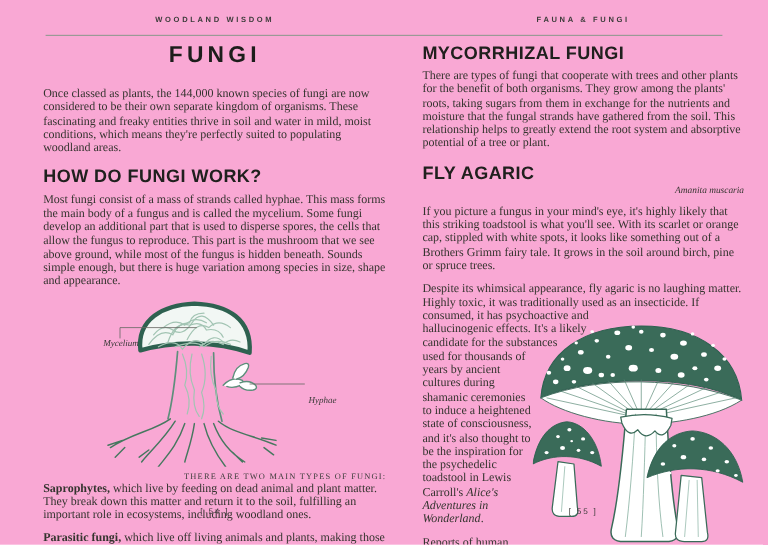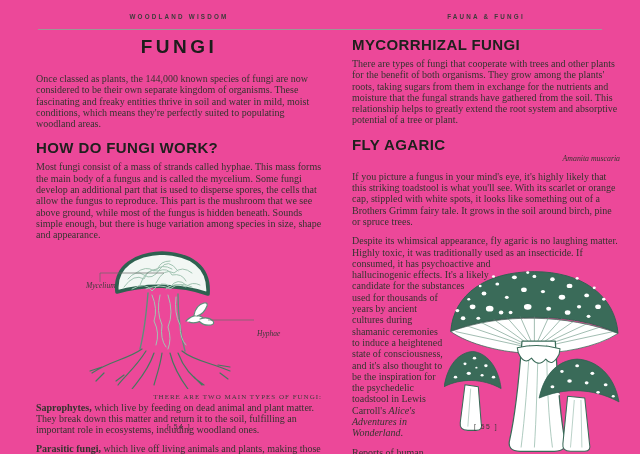--- a/index.html
+++ b/index.html
@@ -1,19 +1,19 @@
 <!DOCTYPE html>
 <html><head>
 <meta charset="utf-8">
 <style>
   html,body{margin:0;padding:0;}
   .spread{
     position:relative;
     width:640px;height:454px;
-    background:#ec4899;
+    background:#f9a8d4;
     font-family:"Liberation Serif", serif;
     color:#35342f;
     overflow:hidden;
   }
   .running-head{
     position:absolute;top:13px;
     font-family:"Liberation Sans", sans-serif;
     font-size:6.3px;letter-spacing:2.2px;
     color:#3c3c3a;font-weight:600;
     text-align:center;

